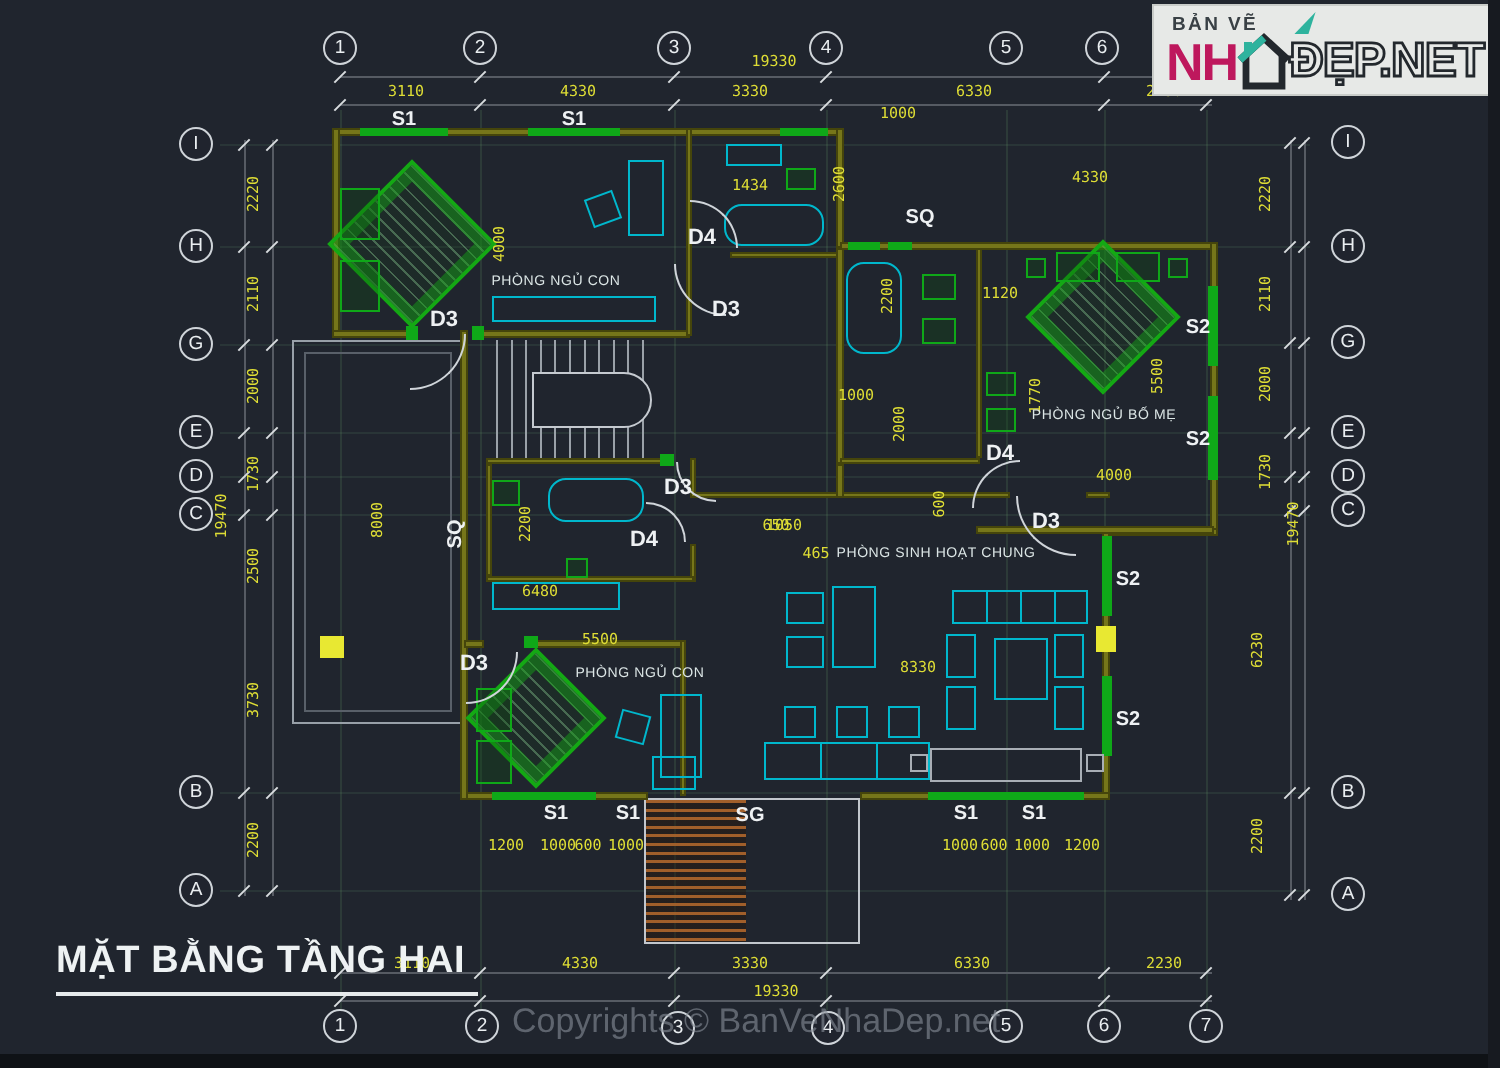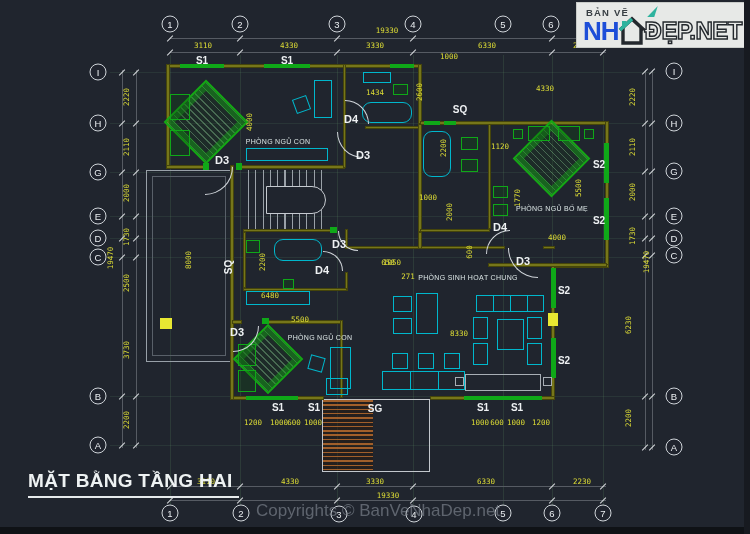--- a/index.html
+++ b/index.html
@@ -59,21 +59,21 @@
   
   #title{left:28px;top:470px;font-size:19px;font-weight:bold;color:#eef2f3;
          border-bottom:2px solid #e6eaec;padding:0 6px 4px 0;letter-spacing:.3px;}
   #watermark{left:256px;top:501px;font-size:17px;color:#858c96;opacity:.62;white-space:nowrap;
              font-family:"Liberation Sans",sans-serif;}
   #logo{left:577px;top:3px;width:172px;height:44px;background:#e7e9e7;box-shadow:0 0 0 1px #c9ccc9;}
   #logo-tagline{left:9px;top:4px;font-size:9.5px;font-weight:bold;color:#394045;letter-spacing:1.2px;}
   #logo-swoosh{left:72px;top:3px;width:0;height:0;border-left:7px solid transparent;
                border-bottom:11px solid #2eb39e;transform:skewX(-18deg);}
   #logo-brand{left:6px;top:12px;display:flex;align-items:center;position:absolute;}
-  #logo-nh{position:static;font-size:26px;font-weight:900;color:#1d4ed8;letter-spacing:-1px;}
+  #logo-nh{position:static;font-size:26px;font-weight:900;color:#be185d;letter-spacing:-1px;}
   #logo-house{position:static;margin:0 -2px;}
   #logo-rest{position:static;font-size:24px;font-weight:800;color:#e7e9e7;
              -webkit-text-stroke:1.4px #23282d;letter-spacing:-.5px;}
   #strip-bottom{left:0;top:527px;width:750px;height:7px;background:#0f1216;}
   #strip-right{left:744px;top:0;width:6px;height:534px;background:#171a20;}
 </style>
 </head>
 <body>
 
 <div id="canvas">
@@ -312,21 +312,21 @@
       <div class="dim rot" style="left: 450px; top: 212px;">2000</div>
       <div class="dim rot" style="left: 518px; top: 198px;">1770</div>
       <div class="dim rot" style="left: 579px; top: 188px;">5500</div>
       <div class="dim" style="left: 557px; top: 238px;">4000</div>
       <div class="dim rot" style="left: 189px; top: 260px;">8000</div>
       <div class="dim rot" style="left: 263px; top: 262px;">2200</div>
       <div class="dim" style="left: 270px; top: 296px;">6480</div>
       <div class="dim" style="left: 300px; top: 320px;">5500</div>
       <div class="dim" style="left: 372px; top: 263px; margin-left: 16px;">650</div>
       <div class="dim" style="left: 392px; top: 263px;">1050</div>
-      <div class="dim" style="left: 408px; top: 277px;">271</div>
+      <div class="dim" style="left: 408px; top: 277px;">465</div>
       <div class="dim rot" style="left: 470px; top: 252px;">600</div>
       <div class="dim" style="left: 459px; top: 334px;">8330</div>
       <div class="dim" style="left: 253px; top: 423px;">1200</div>
       <div class="dim" style="left: 279px; top: 423px;">1000</div>
       <div class="dim" style="left: 294px; top: 423px;">600</div>
       <div class="dim" style="left: 313px; top: 423px;">1000</div>
       <div class="dim" style="left: 480px; top: 423px;">1000</div>
       <div class="dim" style="left: 497px; top: 423px;">600</div>
       <div class="dim" style="left: 516px; top: 423px;">1000</div>
       <div class="dim" style="left: 541px; top: 423px;">1200</div>

